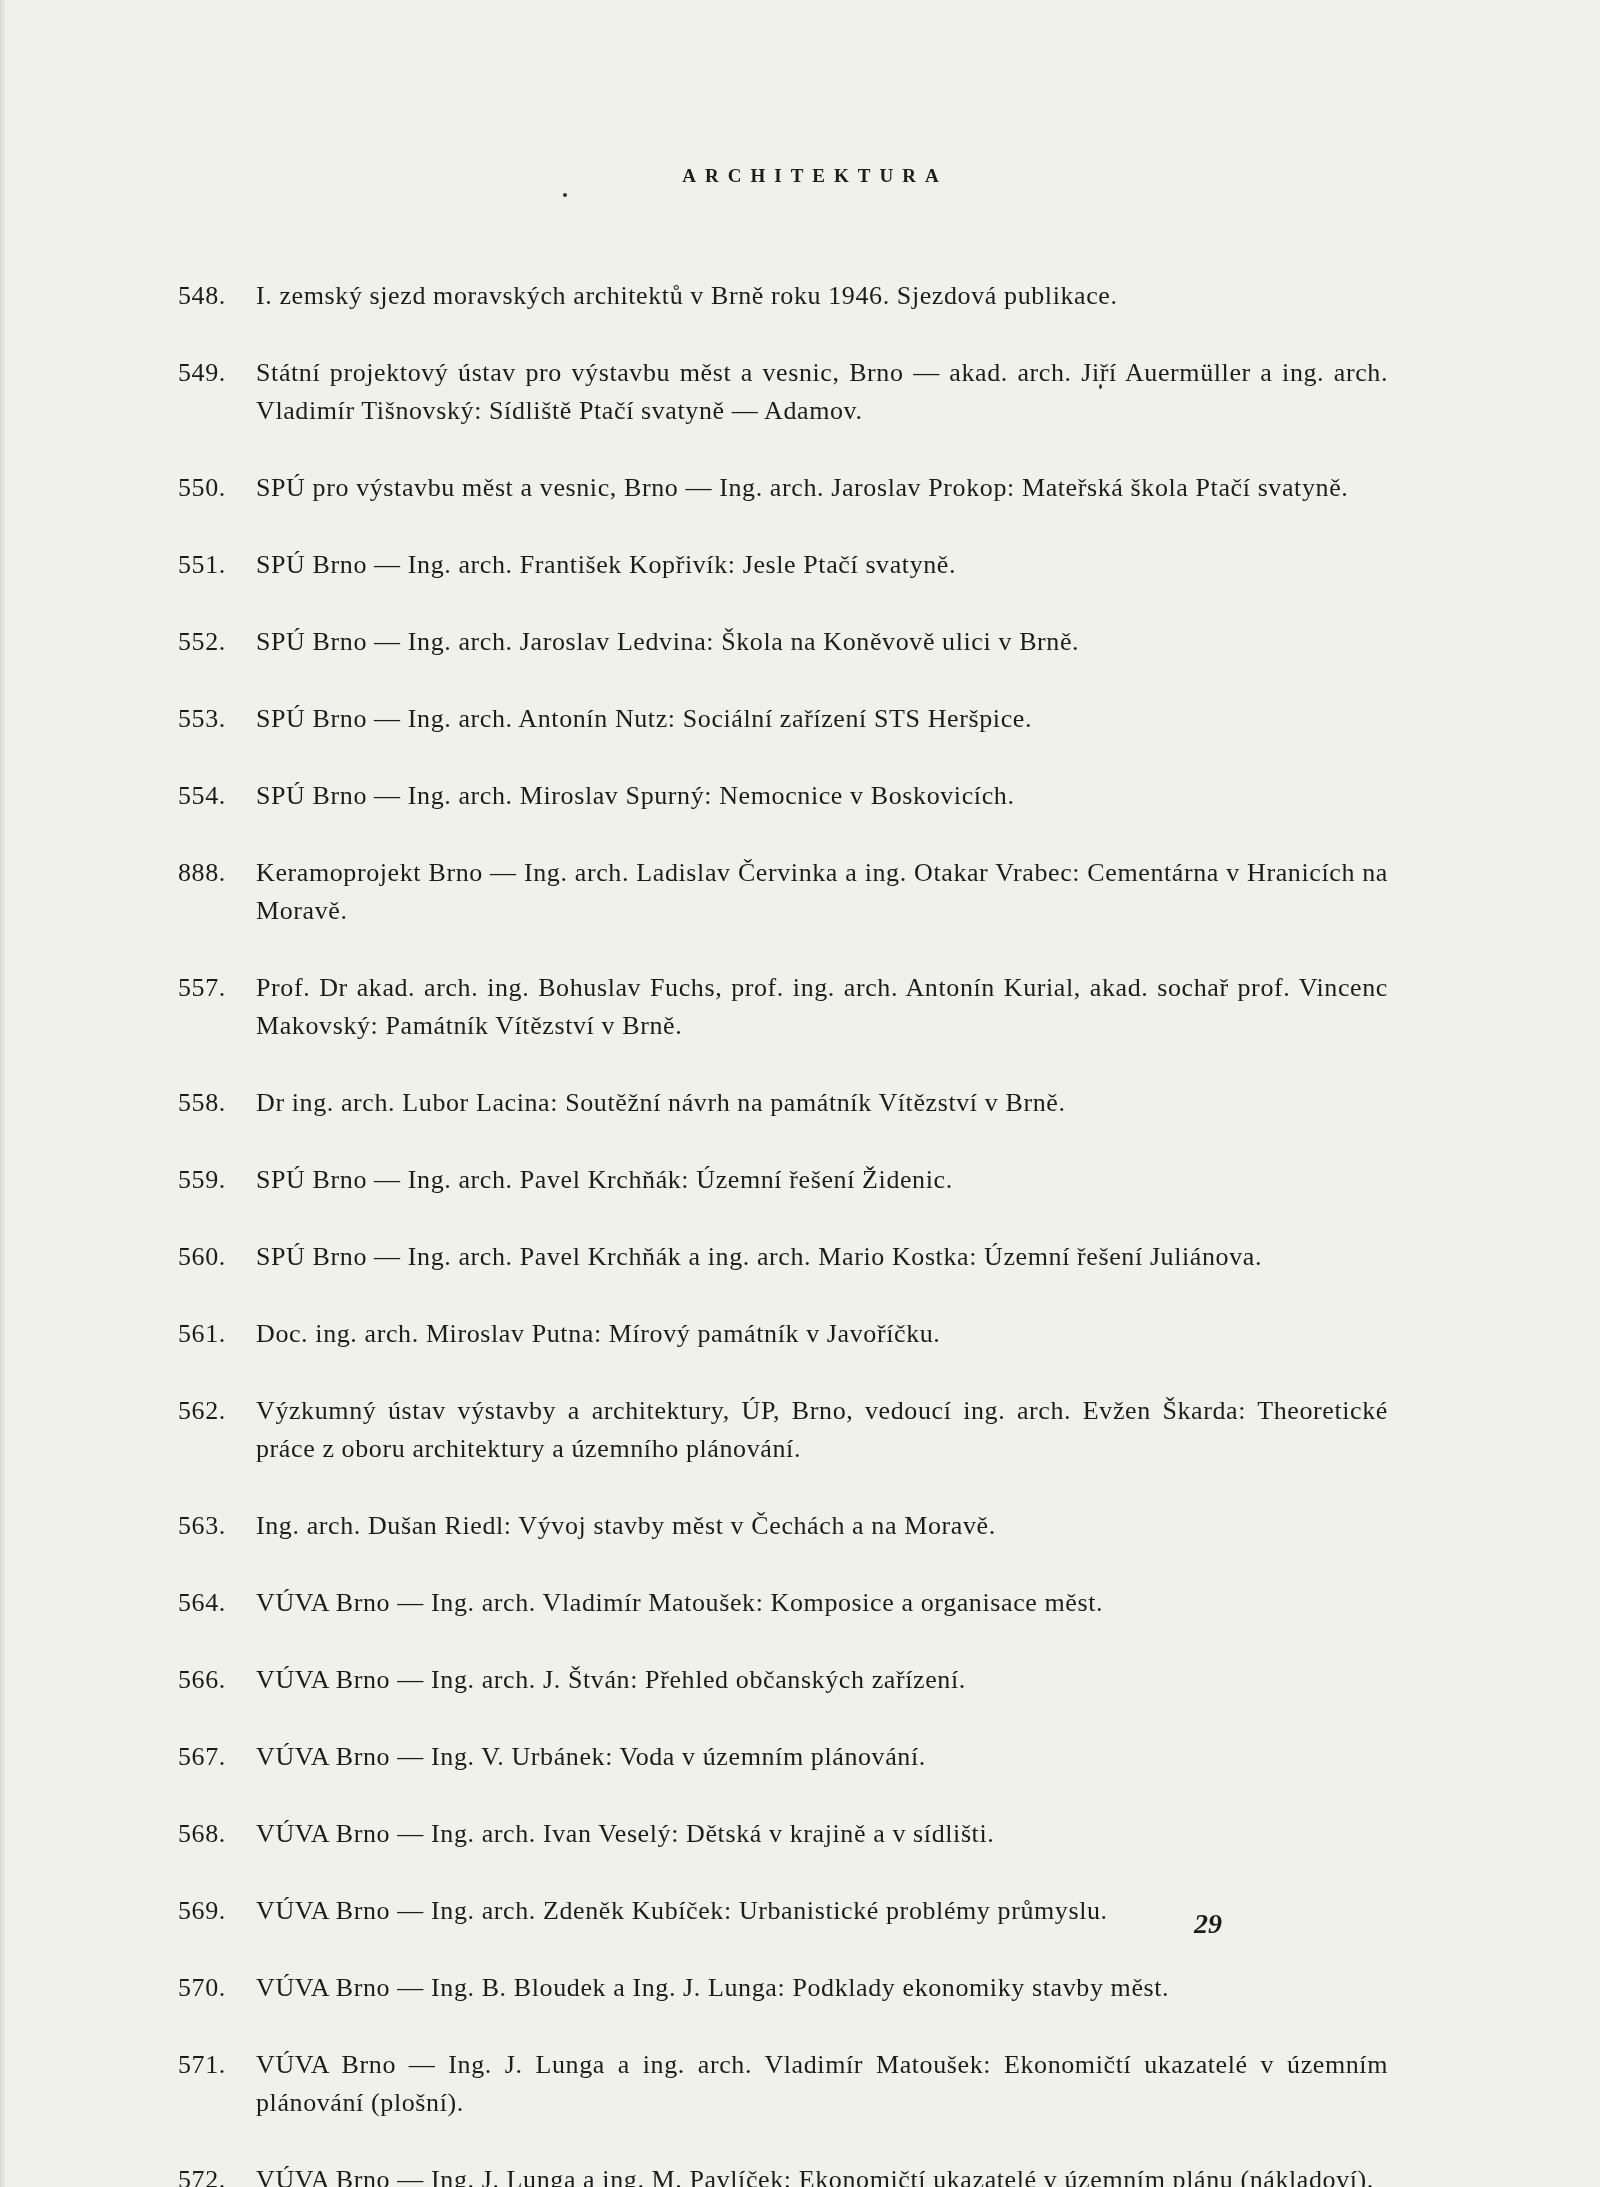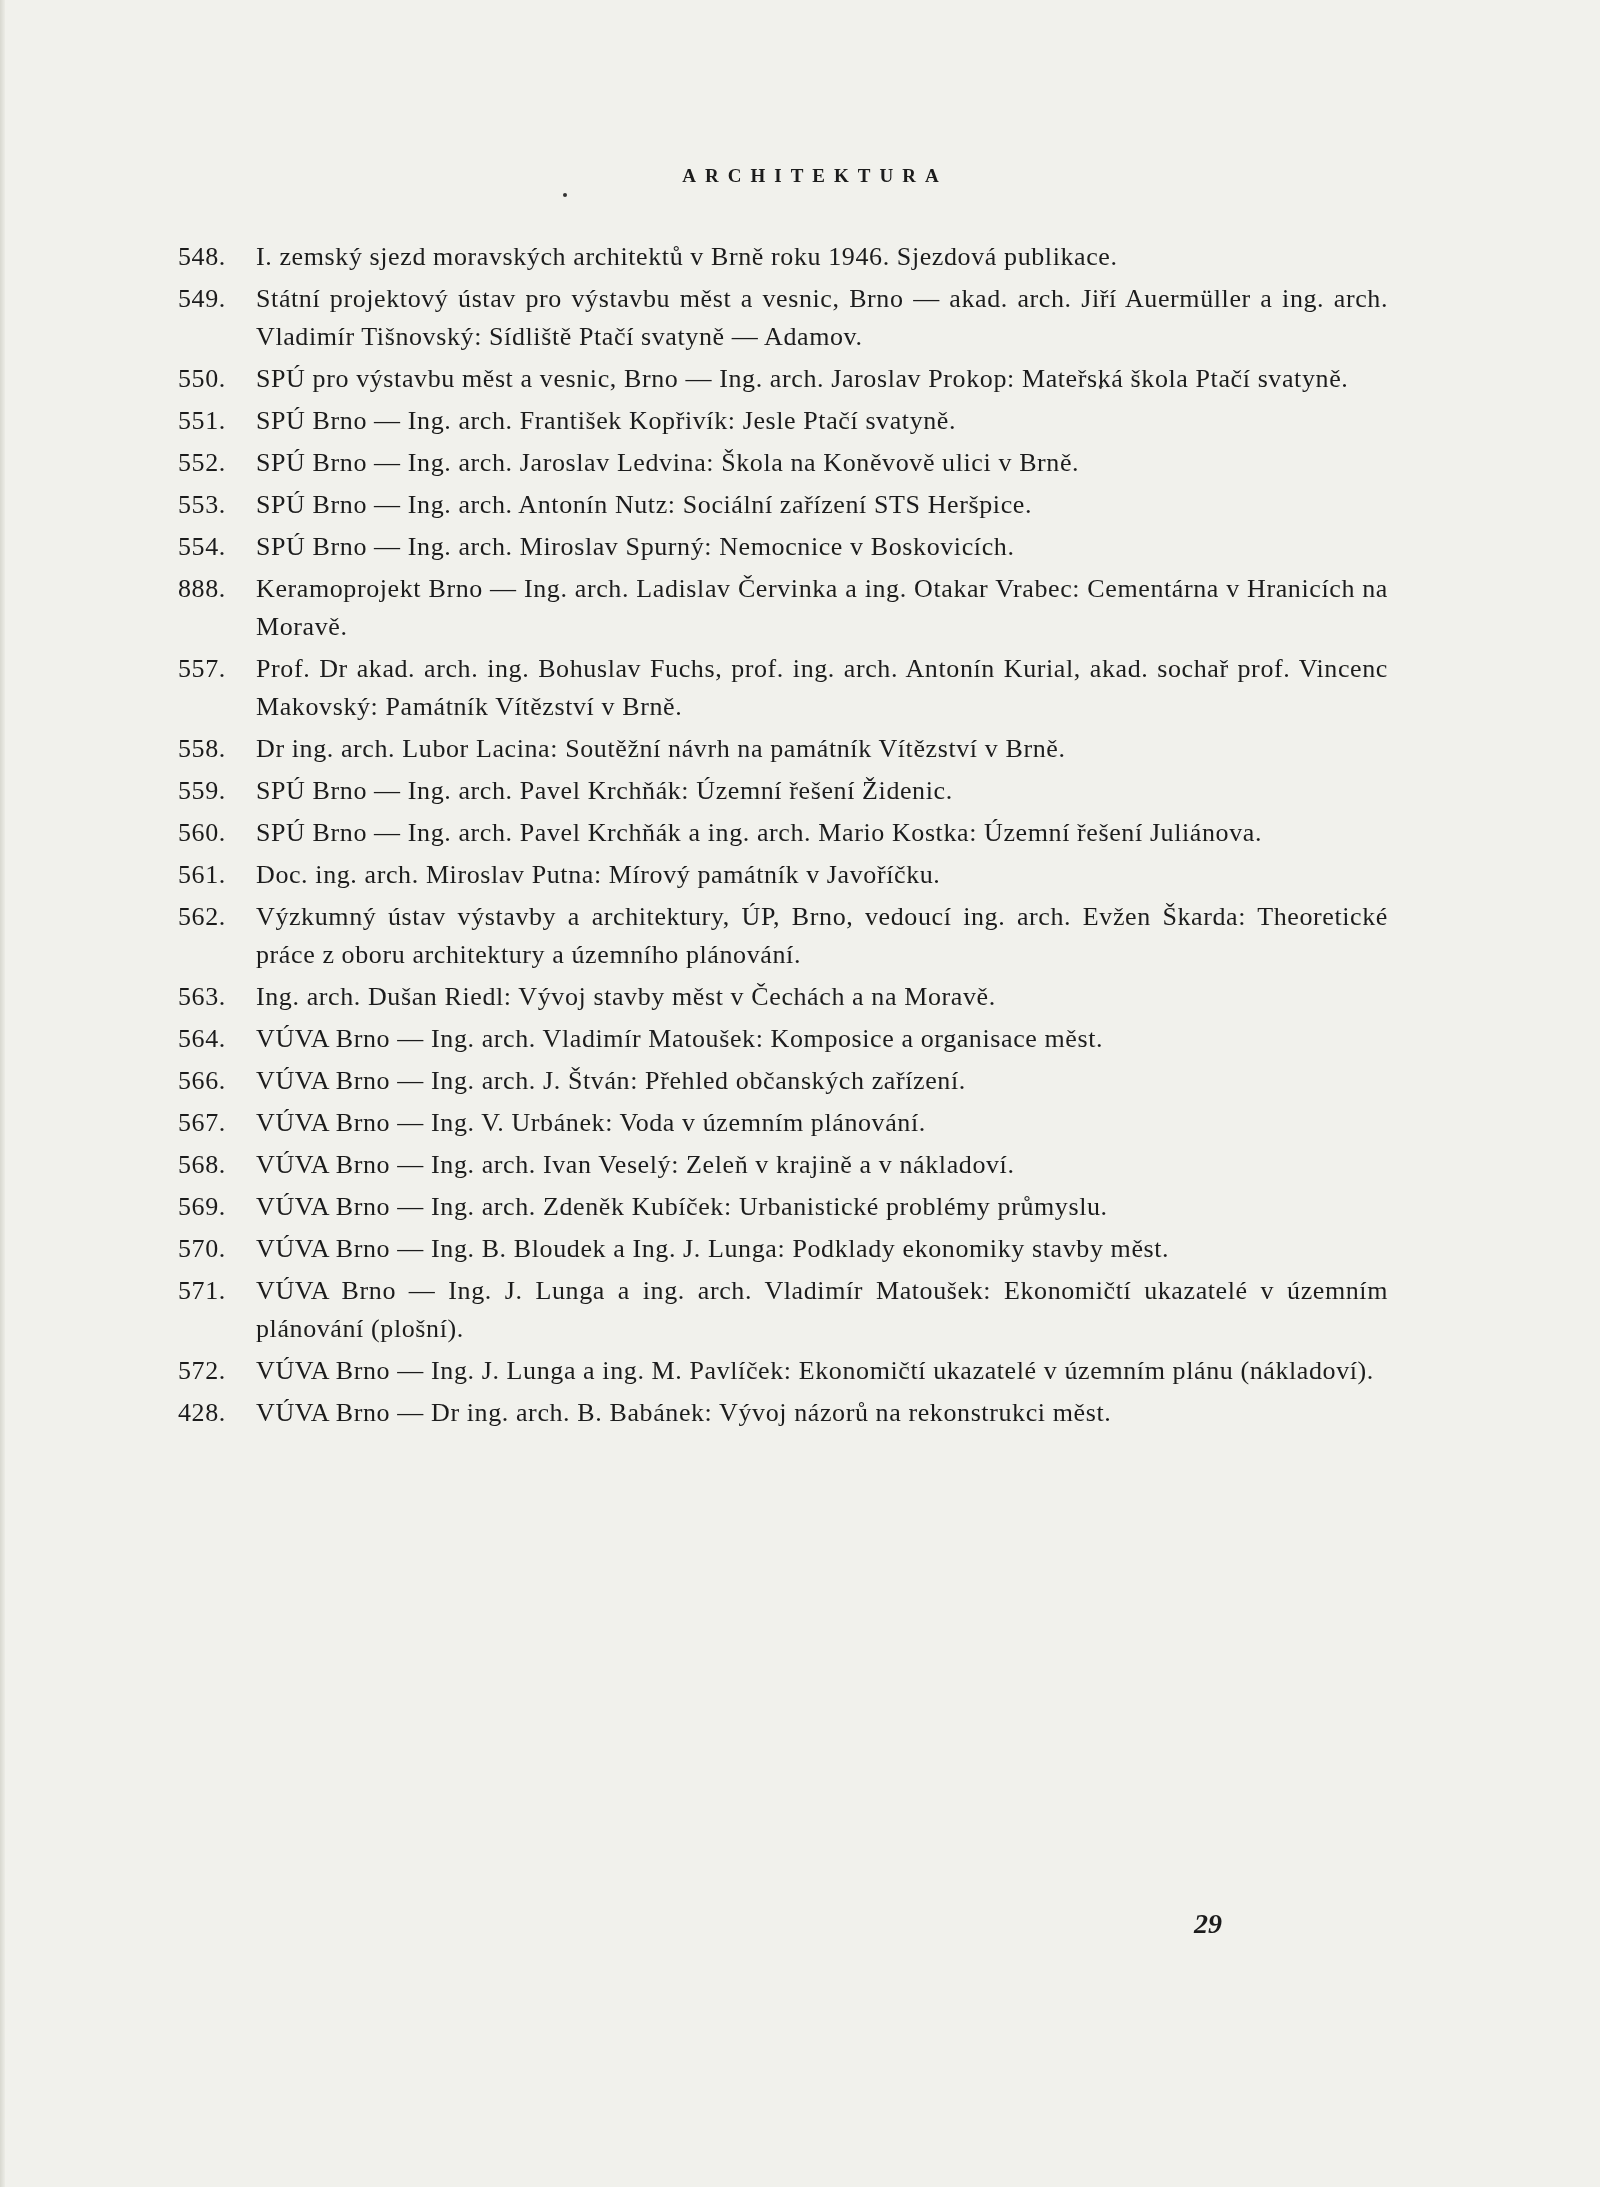--- a/index.html
+++ b/index.html
@@ -25,20 +25,21 @@
     }
     .entries {
       position: absolute; left: 178px; top: 238px; width: 1210px;
       font-size: 26px;
       line-height: 38px;
       letter-spacing: 0.6px;
     }
     .entry {
       display: flex;
       margin-bottom: 4px;
+      margin-top: 39px;
     }
     .entry-num {
       flex: 0 0 78px;
       white-space: nowrap;
     }
     .entry-text {
       flex: 1 1 auto;
       text-align: justify;
       hyphens: manual;
     }
@@ -128,21 +129,21 @@
   <div class="entry">
       <span class="entry-num">566.</span>
       <span class="entry-text">VÚVA Brno — Ing. arch. J. Štván: Přehled občanských zařízení.</span>
     </div>
   <div class="entry">
       <span class="entry-num">567.</span>
       <span class="entry-text">VÚVA Brno — Ing. V. Urbánek: Voda v územním plánování.</span>
     </div>
   <div class="entry">
       <span class="entry-num">568.</span>
-      <span class="entry-text">VÚVA Brno — Ing. arch. Ivan Veselý: Zeleň v krajině a v nákladoví.</span>
+      <span class="entry-text">VÚVA Brno — Ing. arch. Ivan Veselý: Dětská v krajině a v sídlišti.</span>
     </div>
   <div class="entry">
       <span class="entry-num">569.</span>
       <span class="entry-text">VÚVA Brno — Ing. arch. Zdeněk Kubíček: Urbanistické problémy prů­myslu.</span>
     </div>
   <div class="entry">
       <span class="entry-num">570.</span>
       <span class="entry-text">VÚVA Brno — Ing. B. Bloudek a Ing. J. Lunga: Podklady ekonomiky stavby měst.</span>
     </div>
   <div class="entry">

